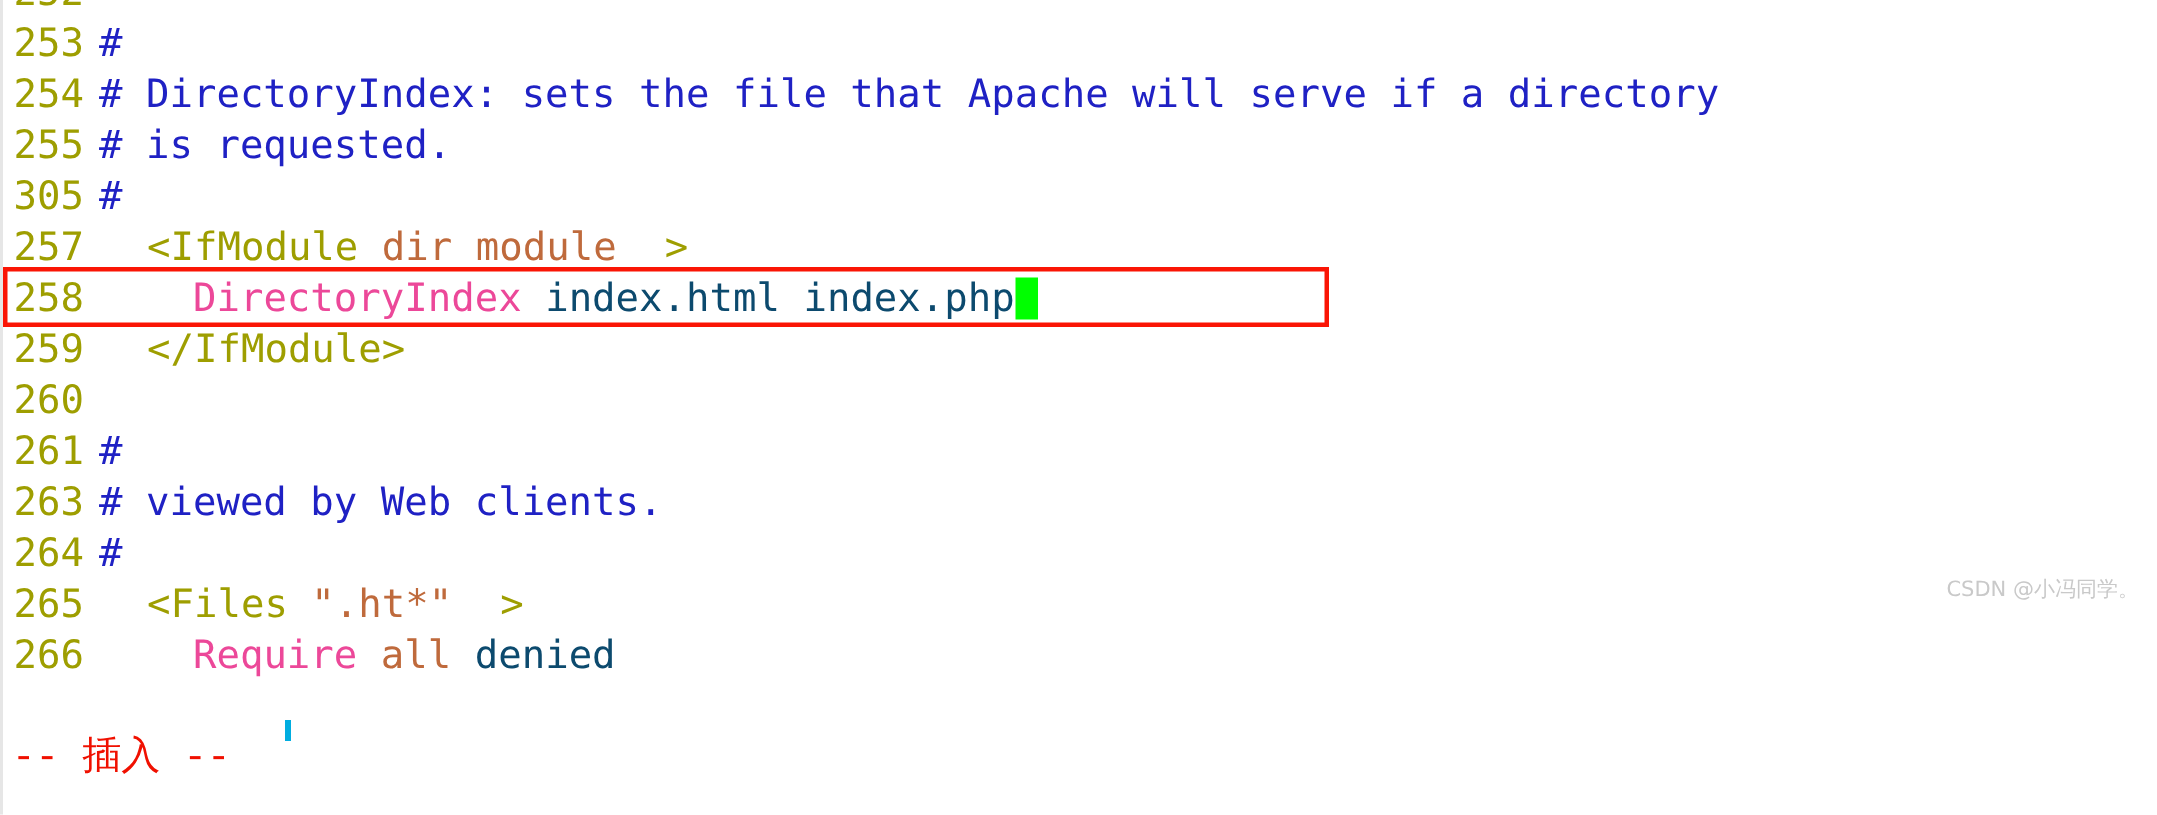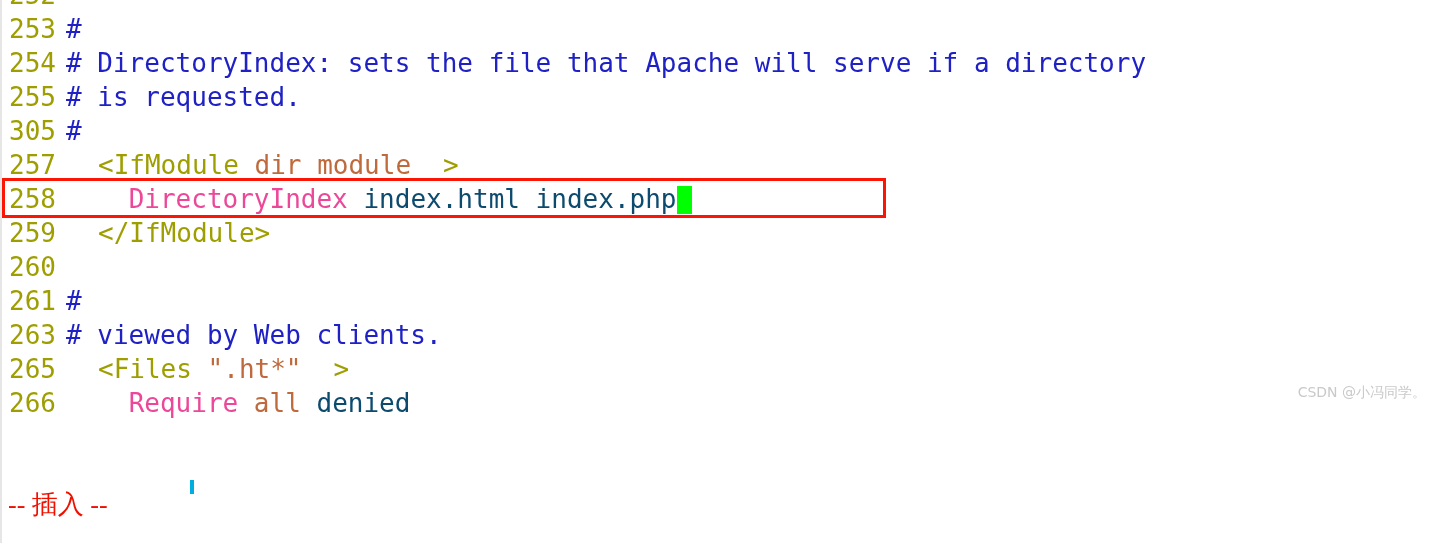--- a/index.html
+++ b/index.html
@@ -96,21 +96,21 @@
   }
 
   .statusline {
     position: absolute;
     left: 8px;
     top: 488px;
     font-size: 26px;
     line-height: 34px;
     color: #f01000;
     white-space: pre;
-    font-family: Liberation Serif, serif;
+    font-family: Liberation Mono, monospace;
   }
 
   .watermark {
     position: absolute;
     right: 12px;
     bottom: 8px;
     font-size: 14px;
     color: #c9c9c9;
     font-family: "DejaVu Sans", "Liberation Sans", sans-serif;
     white-space: pre;
@@ -128,20 +128,21 @@
       <div class="row"><span class="lnum">253</span><span class="gap"></span><span class="cmt">#</span></div>
       <div class="row"><span class="lnum">254</span><span class="gap"></span><span class="cmt"># DirectoryIndex: sets the file that Apache will serve if a directory</span></div>
       <div class="row"><span class="lnum">255</span><span class="gap"></span><span class="cmt"># is requested.</span></div>
       <div class="row"><span class="lnum">305</span><span class="gap"></span><span class="cmt">#</span></div>
       <div class="row"><span class="lnum">257</span><span class="gap"></span><span class="tag">&lt;IfModule </span><span class="arg">dir_module</span><span class="tag">&gt;</span></div>
       <div class="row"><span class="lnum">258</span><span class="gap"></span><span class="txt">    </span><span class="key">DirectoryIndex</span><span class="txt"> index.html index.php</span><span class="cursor"></span></div>
       <div class="row"><span class="lnum">259</span><span class="gap"></span><span class="tag">&lt;/IfModule&gt;</span></div>
       <div class="row"><span class="lnum">260</span><span class="gap"></span></div>
       <div class="row"><span class="lnum">261</span><span class="gap"></span><span class="cmt">#</span></div>
       <div class="row"><span class="lnum">263</span><span class="gap"></span><span class="cmt"># viewed by Web clients.</span></div>
+      <div class="row"><span class="lnum">264</span><span class="gap"></span><span class="cmt">#</span></div>
       <div class="row"><span class="lnum">265</span><span class="gap"></span><span class="tag">&lt;Files </span><span class="arg">".ht*"</span><span class="tag">&gt;</span></div>
       <div class="row"><span class="lnum">266</span><span class="gap"></span><span class="txt">    </span><span class="key">Require</span><span class="txt"> </span><span class="arg">all</span><span class="txt"> denied</span></div>
     </div>
 
   <div class="redbox"></div>
 
   <div class="cyan-tick"></div>
 
   <div class="statusline">-- 插入 --</div>
 

